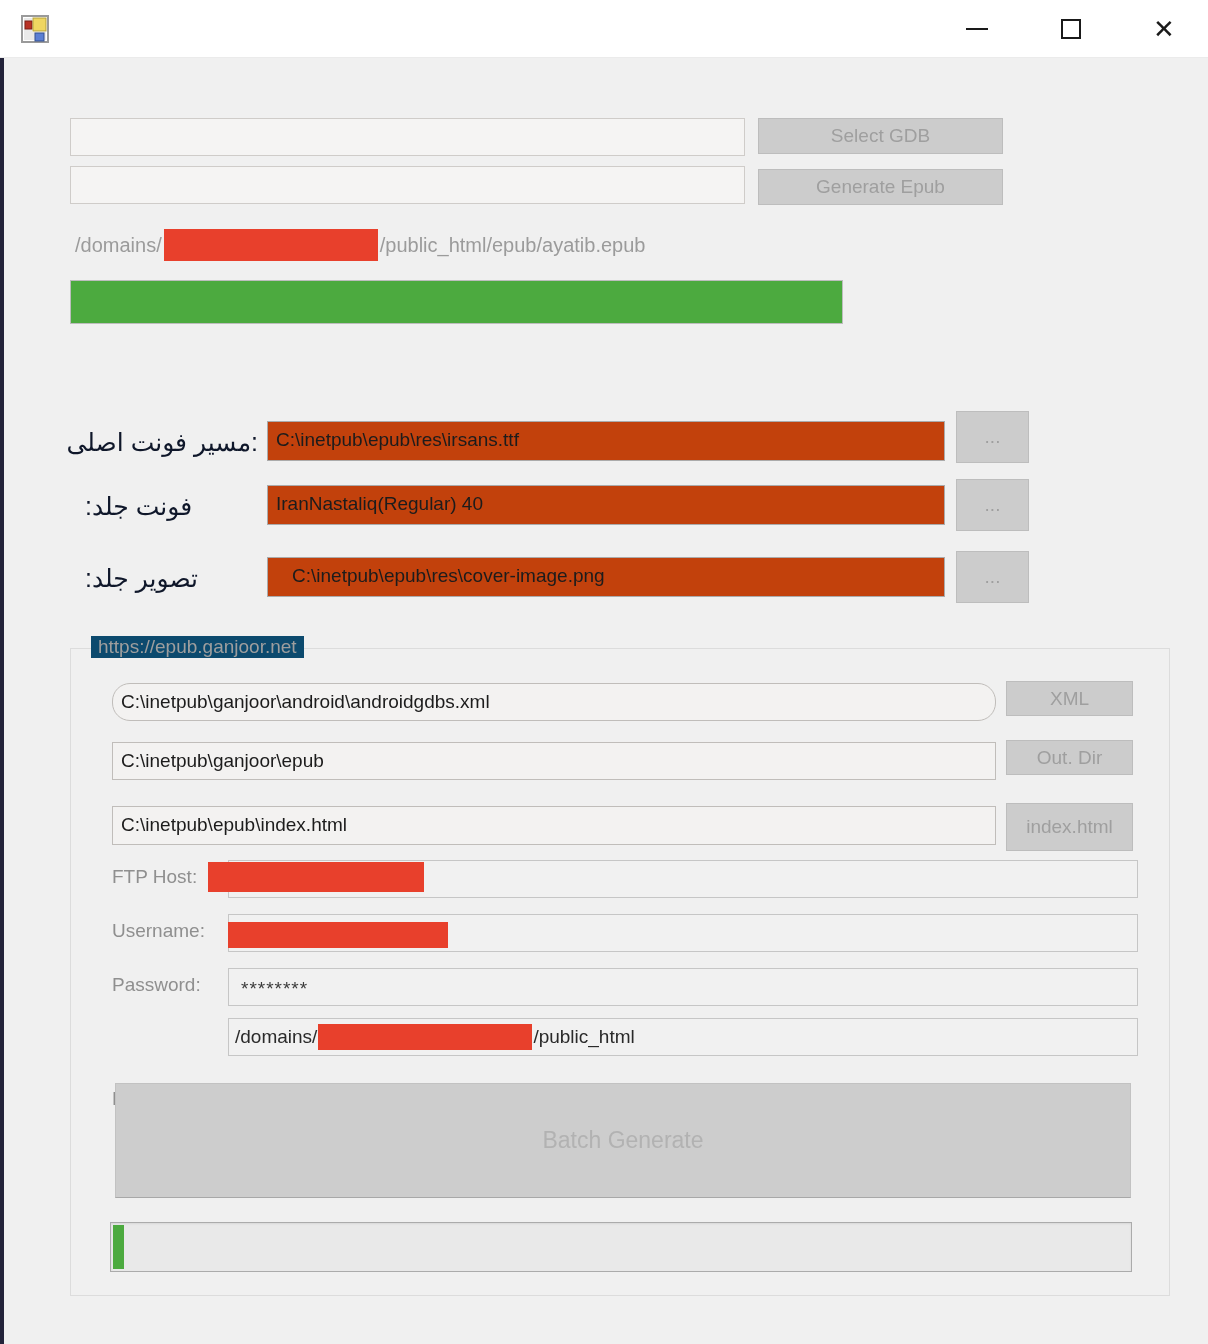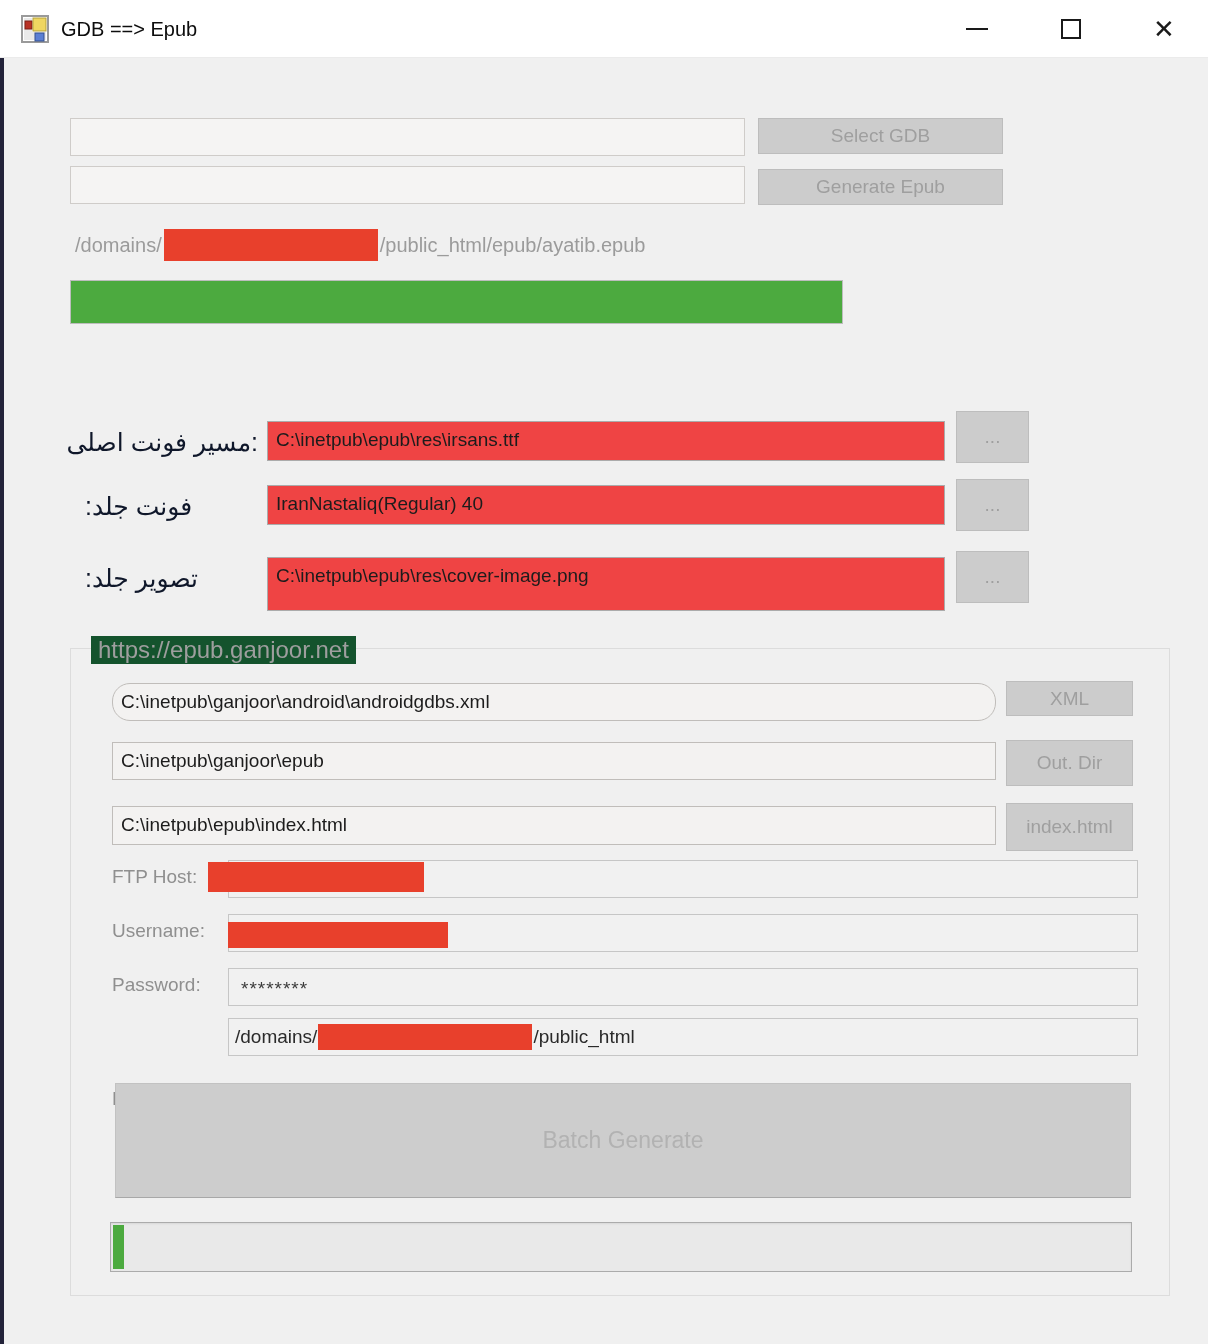--- a/index.html
+++ b/index.html
@@ -17,21 +17,21 @@
   .glyph-min { display:block; width:22px; height:0; border-top:2px solid #1a1a1a; }
   .glyph-max { display:block; width:20px; height:20px; border:2px solid #1a1a1a; }
   .glyph-close { font-size:26px; color:#1a1a1a; line-height:1; font-weight:400; }
 
   
   .edge-strip { position:absolute; left:0; top:58px; width:4px; height:1286px; background:#23233a; }
 
   
   .tb { position:absolute; background:#f3f2f1; border:1px solid #c0bdba; }
   .tb-light { background:#f5f4f3; border:1px solid #cfccc9; }
-  .tb-white { background:#ef4444; border:1px solid #ababab; }
+  .tb-white { background:#c2410c; border:1px solid #ababab; }
   .tb .val, .tb-white .val { display:block; padding:7px 8px 0 8px; font-size:19px; color:#1c1c1c; white-space:nowrap; overflow:hidden; }
   .btn-dis { position:absolute; background:#cccccc; border:1px solid #bdbdbd; color:#9f9f9f; font-size:19px; display:flex; align-items:center; justify-content:center; }
 
   
   .inp-gdb   { left:70px;  top:118px; width:675px; height:38px; }
   .inp-epub  { left:70px;  top:166px; width:675px; height:38px; }
   .b-select  { left:758px; top:118px; width:245px; height:36px; }
   .b-gen     { left:758px; top:169px; width:245px; height:36px; }
 
   .outpath { position:absolute; left:75px; top:227px; height:36px; display:flex; align-items:center; font-size:20px; color:#9b9b9b; white-space:nowrap; }
@@ -40,35 +40,35 @@
 
   .pbar-top { position:absolute; left:70px; top:280px; width:773px; height:44px; background:#4caa3f; border:1px solid #bdbdbd; }
 
   
   .flabel { position:absolute; font-size:25px; color:#0f172a; white-space:nowrap; }
   .lab1 { left:60px; width:198px; top:428px; text-align:right; direction:ltr; }
   .lab2 { left:85px; width:160px; top:492px; text-align:left; direction:rtl; }
   .lab3 { left:85px; width:160px; top:564px; text-align:left; direction:rtl; }
   .fin1 { left:267px; top:421px; width:678px; height:40px; }
   .fin2 { left:267px; top:485px; width:678px; height:40px; }
-  .fin3 { left:267px; top:557px; width:678px; height:54px; }
+  .fin3 { left:267px; top:557px; width:678px; height:40px;padding-left:16px; }
   .dots1 { left:956px; top:411px; width:73px; height:52px; }
   .dots2 { left:956px; top:479px; width:73px; height:52px; }
   .dots3 { left:956px; top:551px; width:73px; height:52px; }
 
   
   .groupbox { position:absolute; left:70px; top:648px; width:1100px; height:648px; border:1px solid #dcdcdc; }
-  .group-title { position:absolute; left:20px; top:-13px; background:#14532d; padding:0 7px; font-size:24px; color:#9e9e9e; white-space:nowrap; }
+  .group-title { position:absolute; left:20px; top:-13px; background:#0c4a6e; padding:0 7px; font-size:19px; color:#9e9e9e; white-space:nowrap; }
 
   
   .gin1 { left:112px; top:683px; width:884px; height:38px;border-radius:18px; }
   .gin2 { left:112px; top:742px; width:884px; height:38px; }
   .gin3 { left:112px; top:806px; width:884px; height:39px; }
   .gb1  { left:1006px; top:681px; width:127px; height:35px; }
-  .gb2  { left:1006px; top:740px; width:127px; height:46px; }
+  .gb2  { left:1006px; top:740px; width:127px; height:35px; }
   .gb3  { left:1006px; top:803px; width:127px; height:48px; }
 
   .ftplabel { position:absolute; left:112px; font-size:19px; color:#8f8f8f; white-space:nowrap; }
   .l-host { top:866px; } .l-user { top:920px; } .l-pass { top:974px; } .l-path { top:1088px; }
   .fin-ftp { position:absolute; left:228px; width:910px; height:38px; background:#f1f1f1; border:1px solid #c6c6c6; }
   .i-host { top:860px; } .i-user { top:914px; } .i-pass { top:968px; } .i-path { top:1018px; }
   .pass-val { display:block; padding:9px 0 0 12px; font-size:19px; color:#3c3c3c; letter-spacing:1px; }
   .path-flex { display:flex; align-items:center; height:100%; padding-left:6px; font-size:19px; color:#2a2a2a; white-space:nowrap; }
   .r-host { position:absolute; left:208px; top:862px; width:216px; height:30px; }
   .r-user { position:absolute; left:228px; top:922px; width:220px; height:26px; }
@@ -88,21 +88,20 @@
 
   <div class="titlebar">
     <svg class="app-icon" viewBox="0 0 28 28">
       <rect x="1" y="1" width="26" height="26" fill="#ffffff" stroke="#9a9a9a" stroke-width="2"></rect>
       <rect x="3" y="3" width="8" height="22" fill="#e9e9e9"></rect>
       <rect x="3" y="17" width="22" height="8" fill="#e9e9e9"></rect>
       <rect x="4" y="6" width="7" height="8" fill="#b83226" stroke="#7d1f17" stroke-width="1"></rect>
       <rect x="12" y="3" width="13" height="13" fill="#efd661" stroke="#b5a23a" stroke-width="1"></rect>
       <rect x="14" y="18" width="9" height="8" fill="#5b7fd4" stroke="#35518f" stroke-width="1"></rect>
     </svg>
-    <span class="title-text">GDB ==&gt; Epub</span>
     <div class="winbtn btn-min">
         <span class="glyph-min"></span>
       </div>
     <div class="winbtn btn-max">
         <span class="glyph-max"></span>
       </div>
     <div class="winbtn btn-close">
         <span class="glyph-close">✕</span>
       </div>
   </div>

